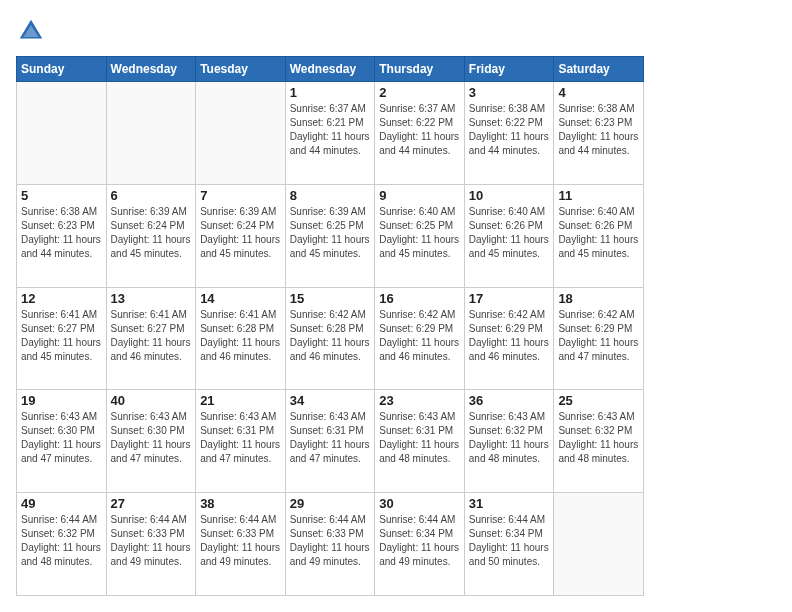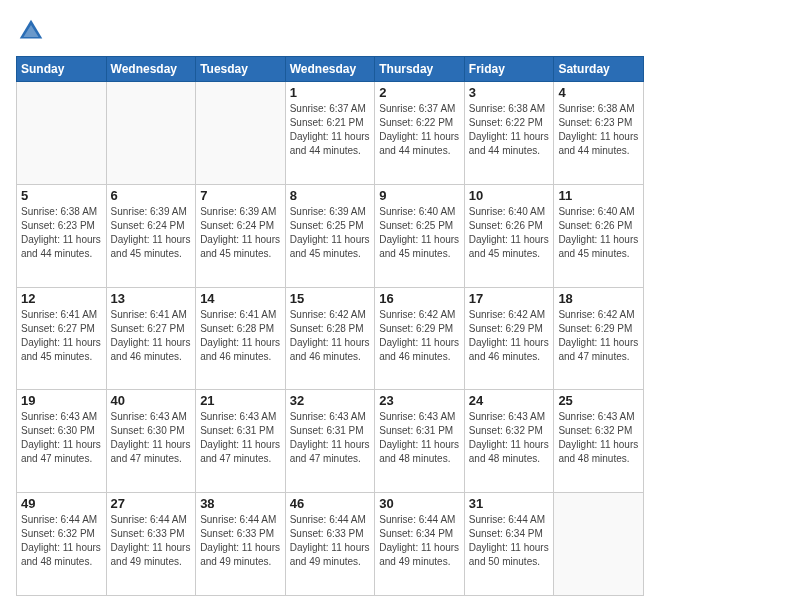--- a/index.html
+++ b/index.html
@@ -256,33 +256,33 @@
 Sunset: 6:30 PM
 Daylight: 11 hours and 47 minutes.</div>
           </td>
           <td>
             <span class="day-number">21</span>
             <div class="day-info" style="white-space: pre-line;">Sunrise: 6:43 AM
 Sunset: 6:31 PM
 Daylight: 11 hours and 47 minutes.</div>
           </td>
           <td>
-            <span class="day-number">32</span>
+            <span class="day-number">34</span>
             <div class="day-info" style="white-space: pre-line;">Sunrise: 6:43 AM
 Sunset: 6:31 PM
 Daylight: 11 hours and 47 minutes.</div>
           </td>
           <td>
             <span class="day-number">23</span>
             <div class="day-info" style="white-space: pre-line;">Sunrise: 6:43 AM
 Sunset: 6:31 PM
 Daylight: 11 hours and 48 minutes.</div>
           </td>
           <td>
-            <span class="day-number">24</span>
+            <span class="day-number">36</span>
             <div class="day-info" style="white-space: pre-line;">Sunrise: 6:43 AM
 Sunset: 6:32 PM
 Daylight: 11 hours and 48 minutes.</div>
           </td>
           <td>
             <span class="day-number">25</span>
             <div class="day-info" style="white-space: pre-line;">Sunrise: 6:43 AM
 Sunset: 6:32 PM
 Daylight: 11 hours and 48 minutes.</div>
           </td>
@@ -300,21 +300,21 @@
 Sunset: 6:33 PM
 Daylight: 11 hours and 49 minutes.</div>
           </td>
           <td>
             <span class="day-number">38</span>
             <div class="day-info" style="white-space: pre-line;">Sunrise: 6:44 AM
 Sunset: 6:33 PM
 Daylight: 11 hours and 49 minutes.</div>
           </td>
           <td>
-            <span class="day-number">46</span>
+            <span class="day-number">29</span>
             <div class="day-info" style="white-space: pre-line;">Sunrise: 6:44 AM
 Sunset: 6:33 PM
 Daylight: 11 hours and 49 minutes.</div>
           </td>
           <td>
             <span class="day-number">30</span>
             <div class="day-info" style="white-space: pre-line;">Sunrise: 6:44 AM
 Sunset: 6:34 PM
 Daylight: 11 hours and 49 minutes.</div>
           </td>

